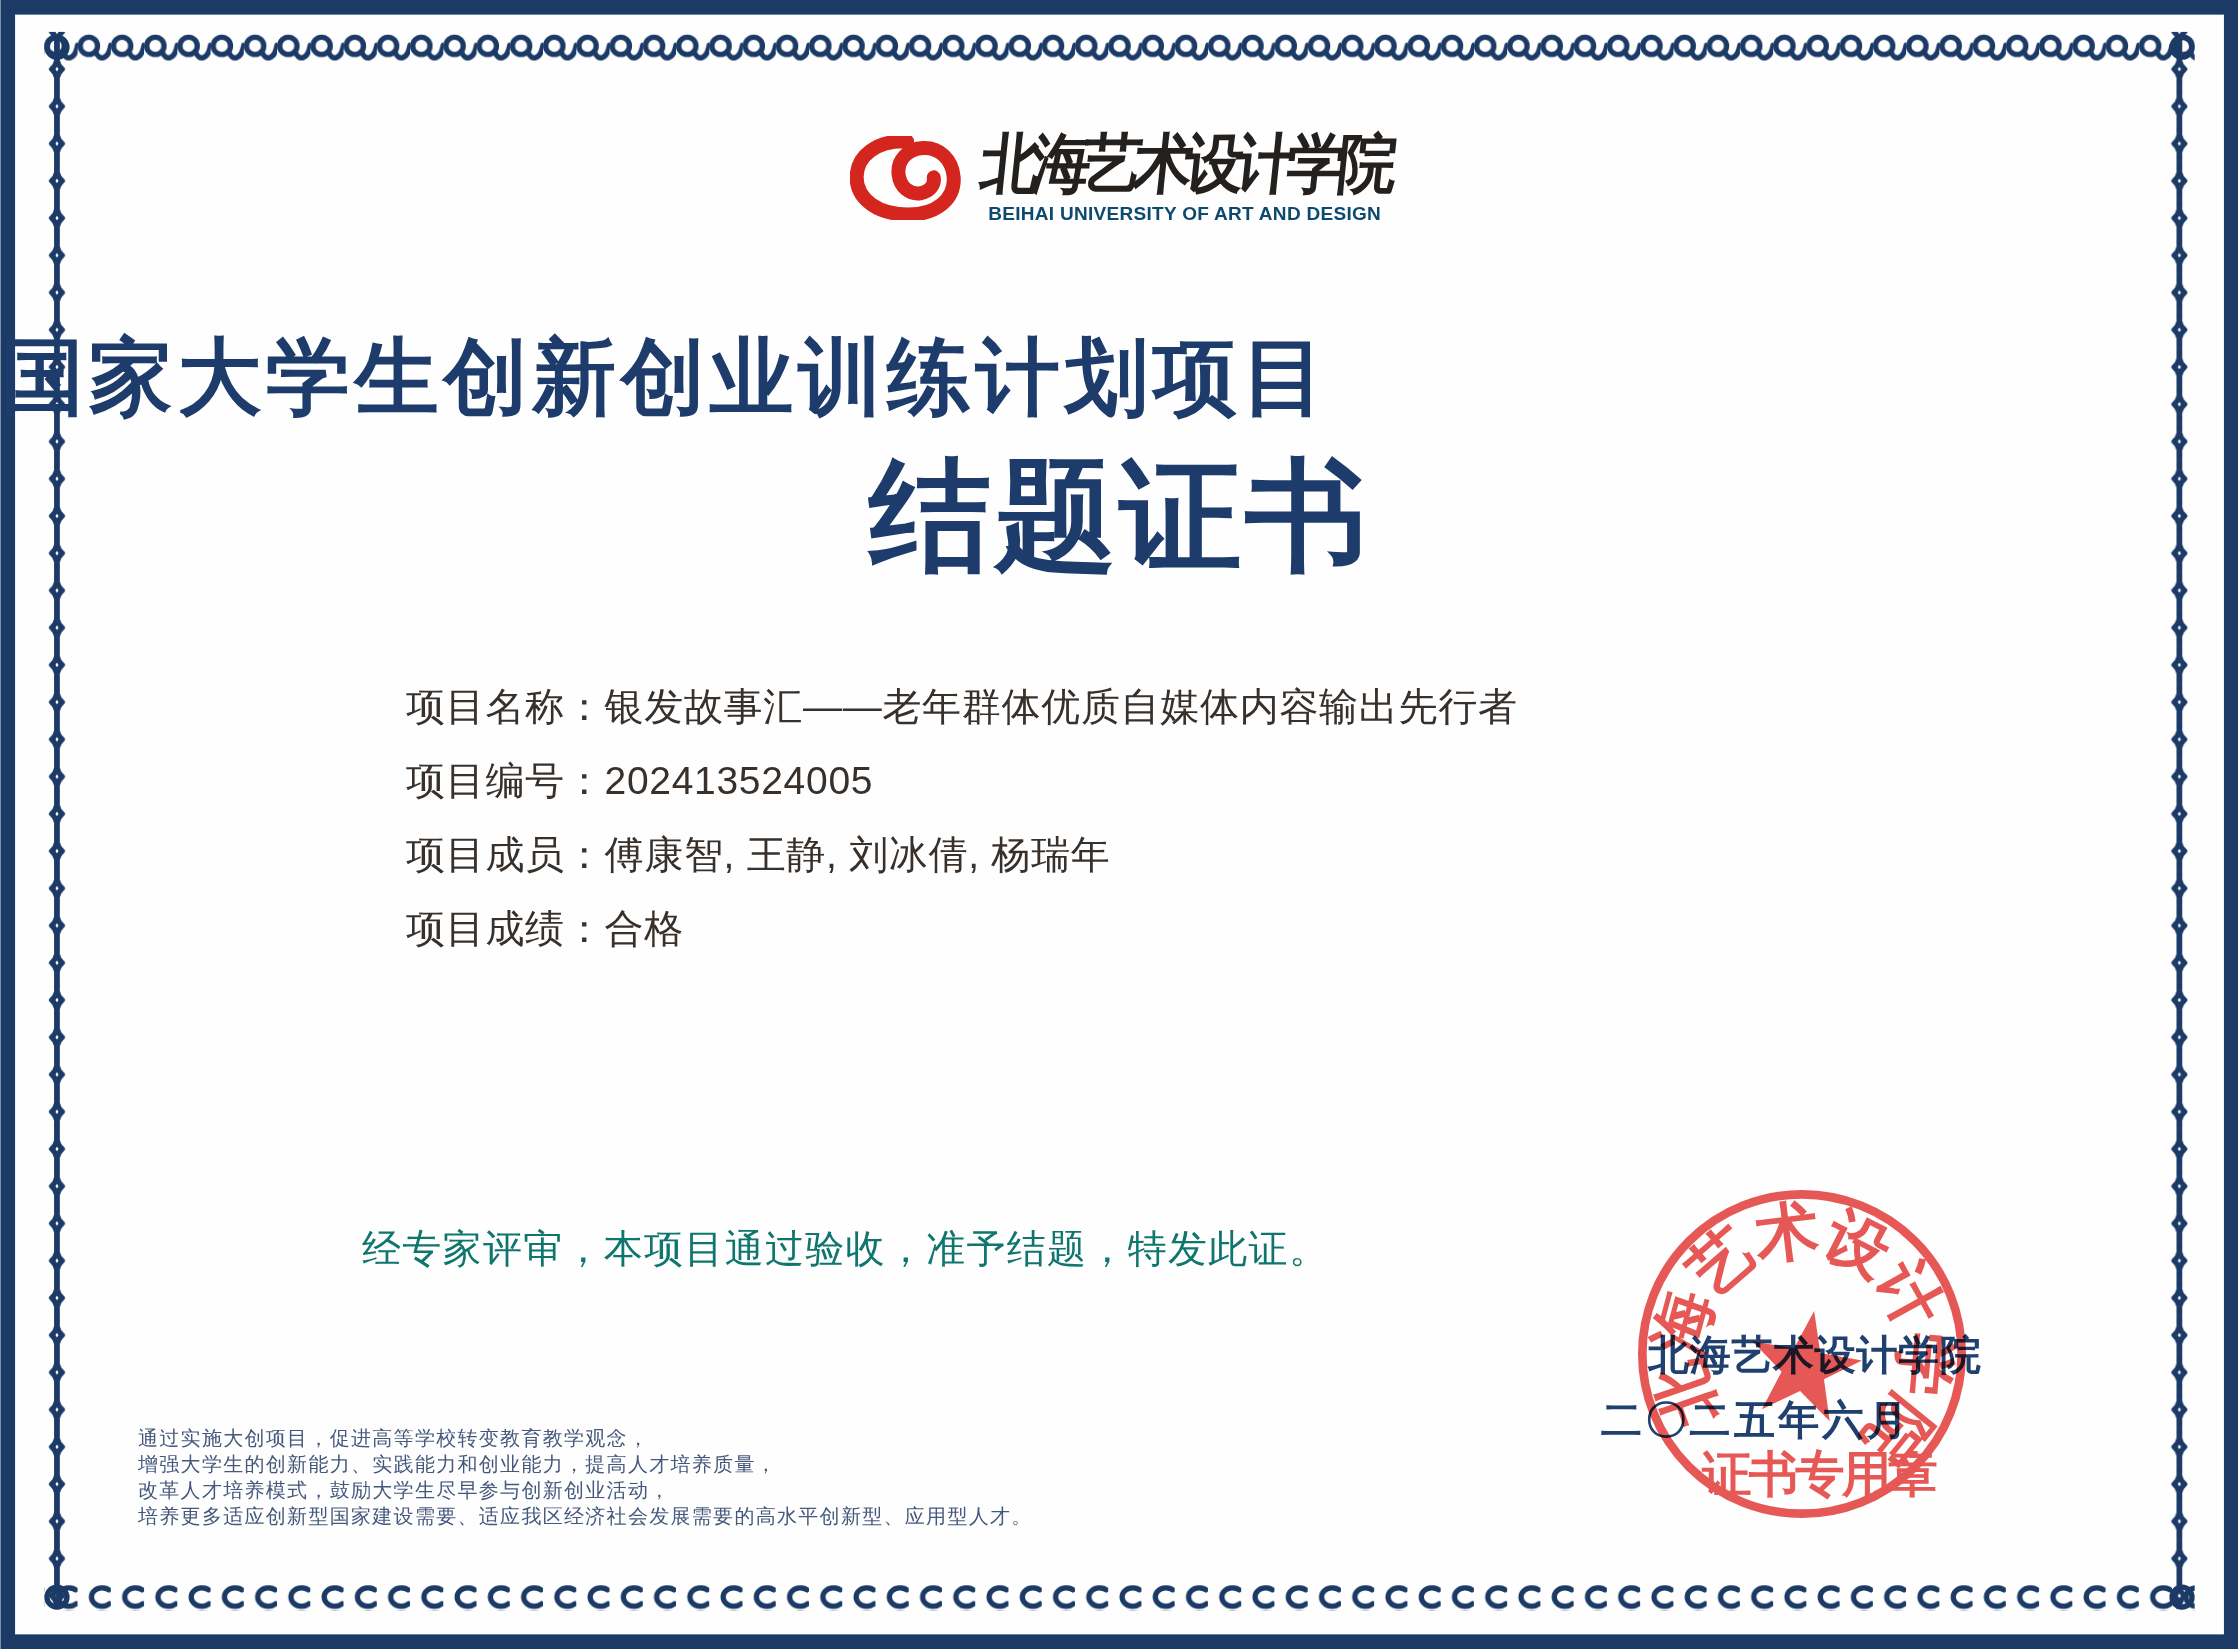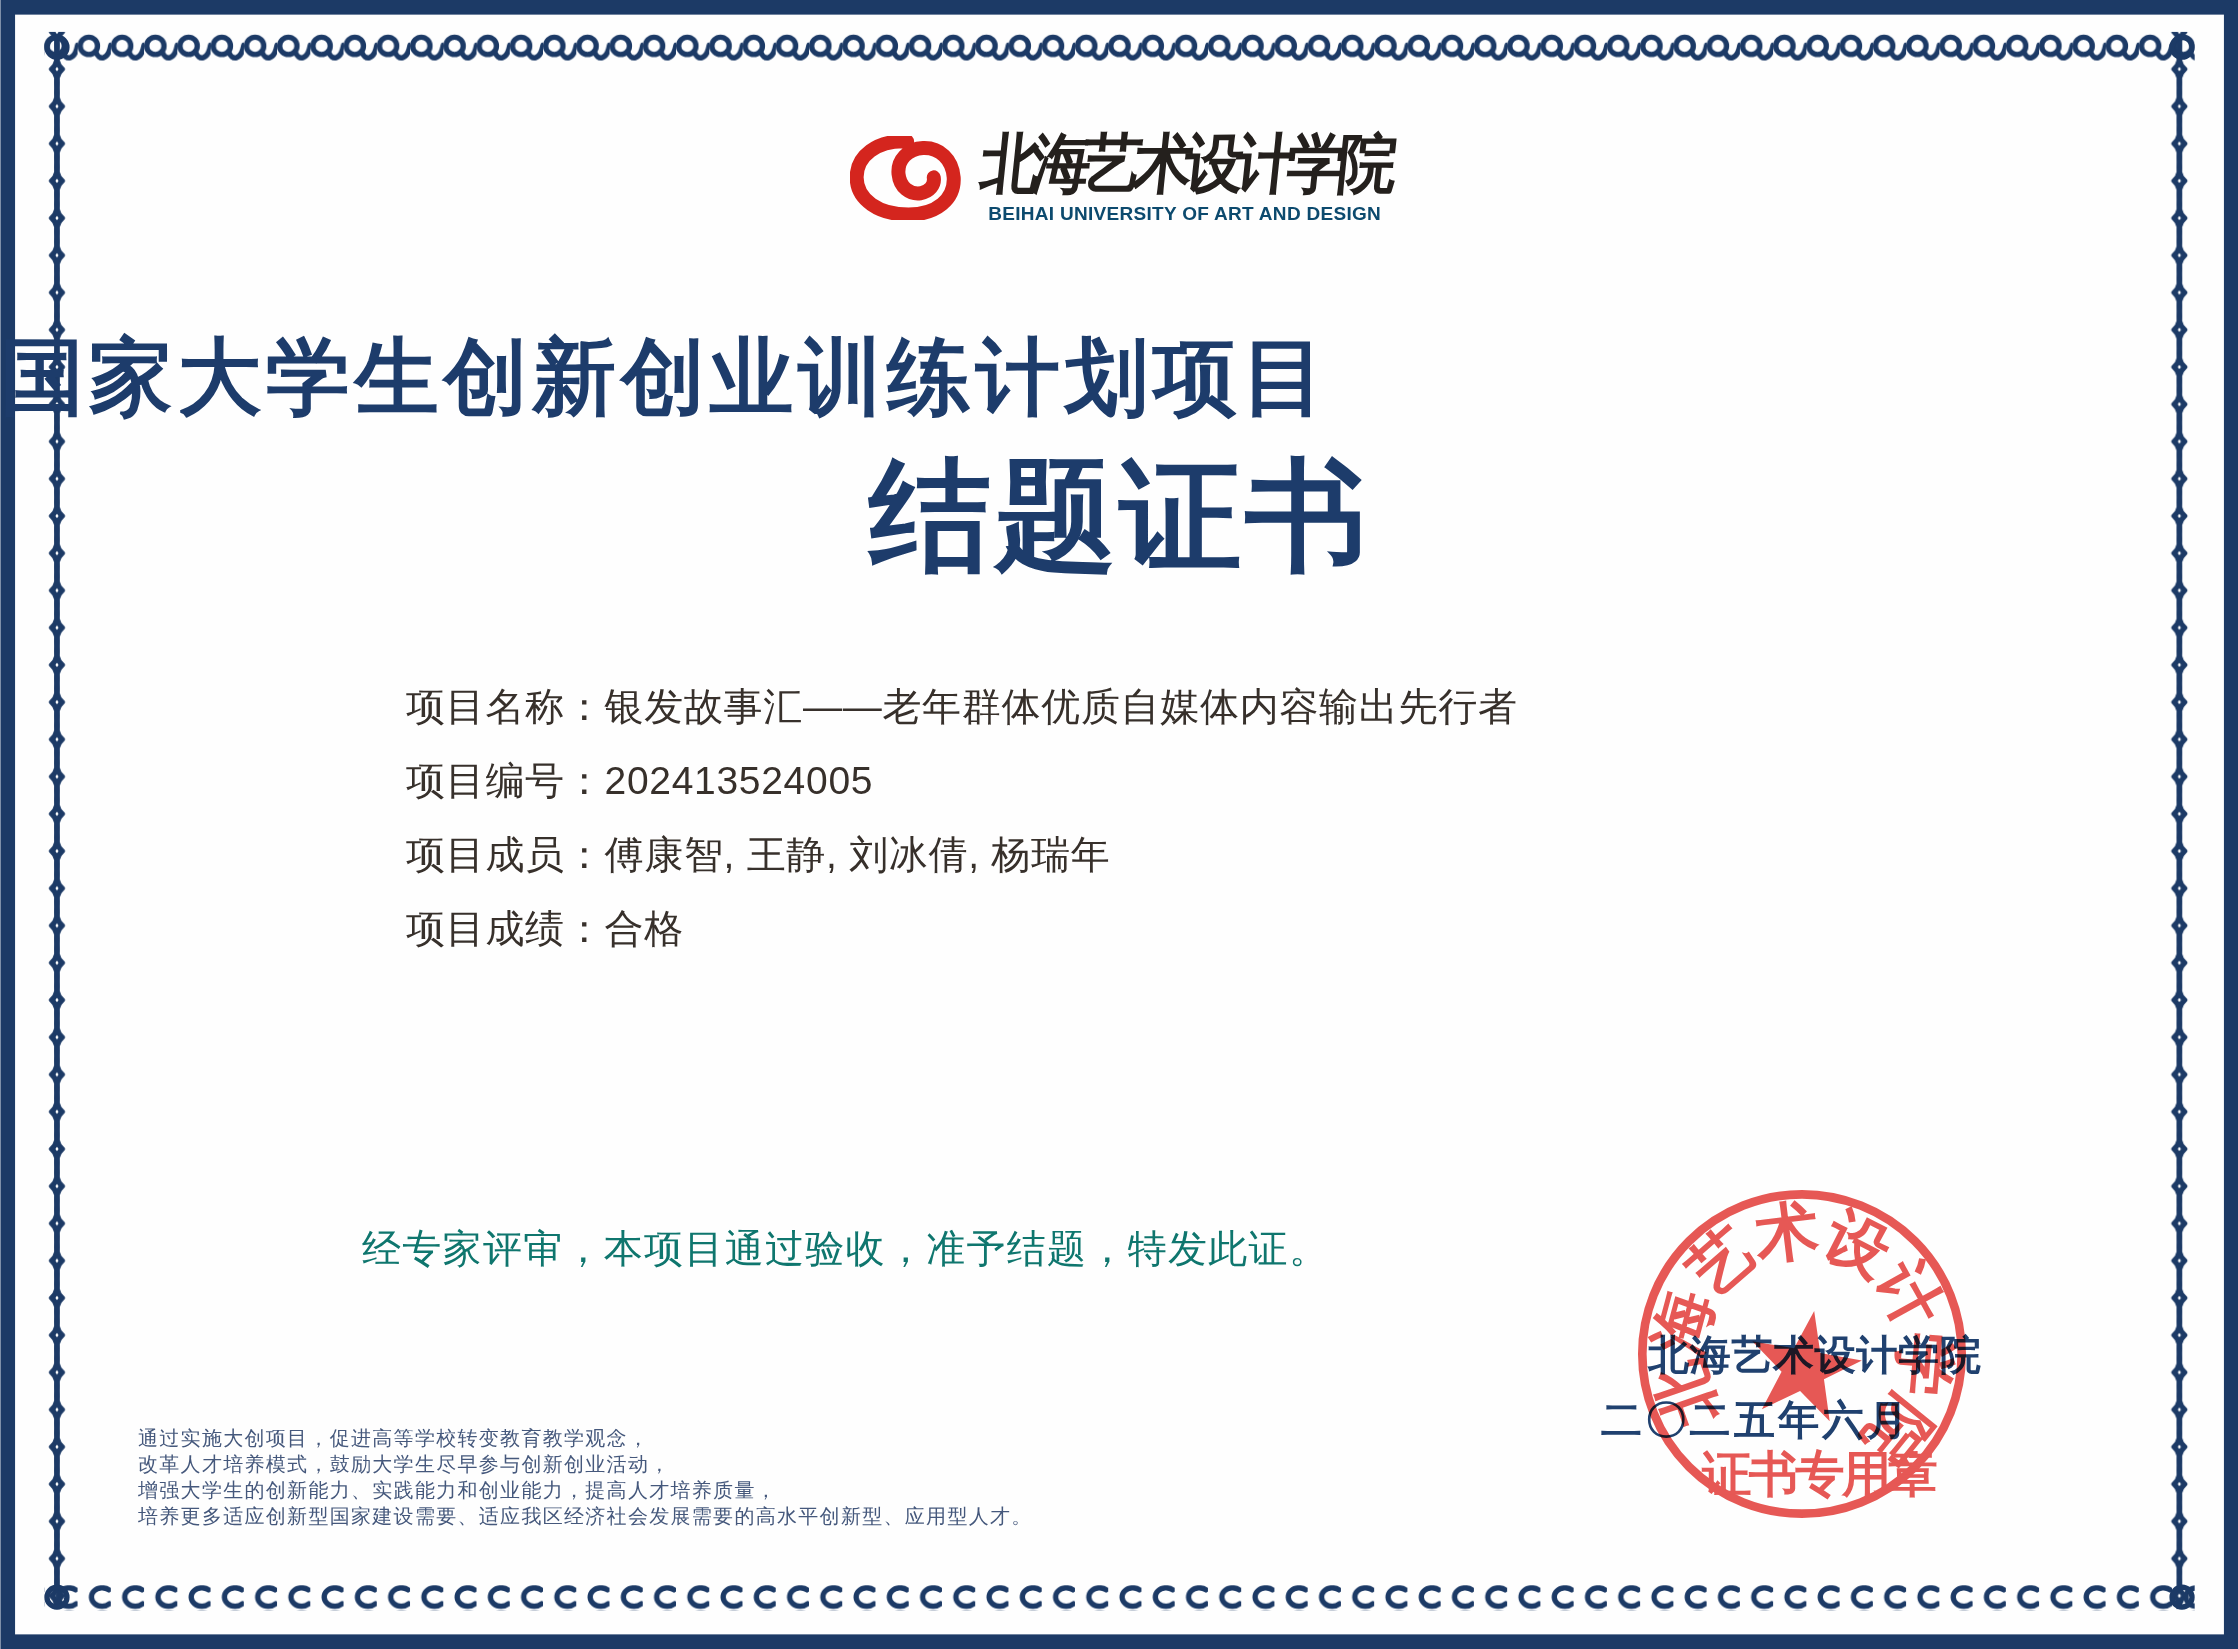--- a/index.html
+++ b/index.html
@@ -137,22 +137,22 @@
     </div>
     <div class="field-row">
       <span class="flabel">项目成绩：</span><span class="fvalue">合格</span>
     </div>
   </div>
 
   <div class="statement">经专家评审，本项目通过验收，准予结题，特发此证。</div>
 
   <div class="footnote">
     <div>通过实施大创项目，促进高等学校转变教育教学观念，</div>
+    <div>增强大学生的创新能力、实践能力和创业能力，提高人才培养质量，</div>
     <div>改革人才培养模式，鼓励大学生尽早参与创新创业活动，</div>
-    <div>增强大学生的创新能力、实践能力和创业能力，提高人才培养质量，</div>
     <div>培养更多适应创新型国家建设需要、适应我区经济社会发展需要的高水平创新型、应用型人才。</div>
   </div>
 
   <svg class="stamp-svg" width="346" height="346" viewBox="0 0 520 520" aria-hidden="true">
     <circle cx="260" cy="260" r="240" fill="none" stroke="#e5504c" stroke-width="13"></circle>
     <polygon fill="#e5504c" points="278.3,195.3 287.5,258.4 350.1,269.8 293.0,298.0 301.6,361.1 257.1,315.5 199.7,343.1 229.3,286.7 185.3,240.7 248.1,251.4"></polygon>
     <g class="seal-arc" fill="#e5504c" font-size="95" text-anchor="middle">
       <text x="260" y="108" transform="rotate(-109 260 260)">北</text>
       <text x="260" y="108" transform="rotate(-75 260 260)">海</text>
       <text x="260" y="108" transform="rotate(-41 260 260)">艺</text>

